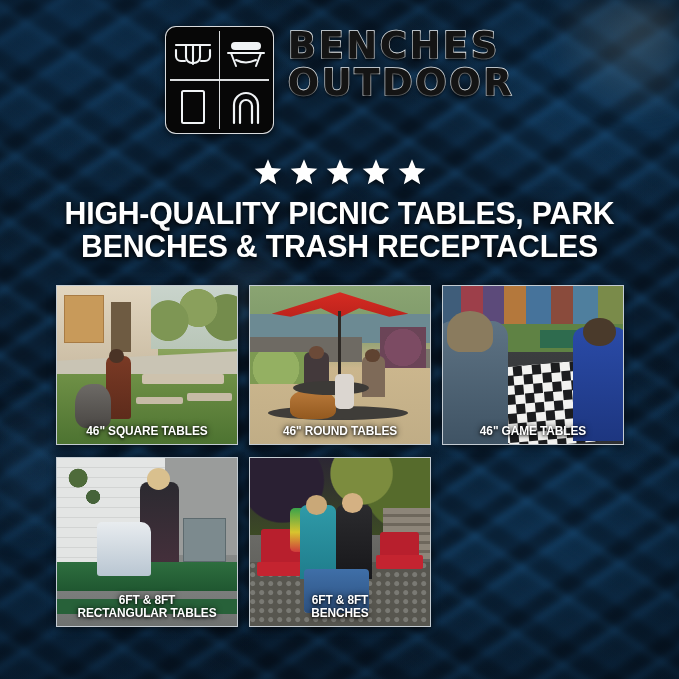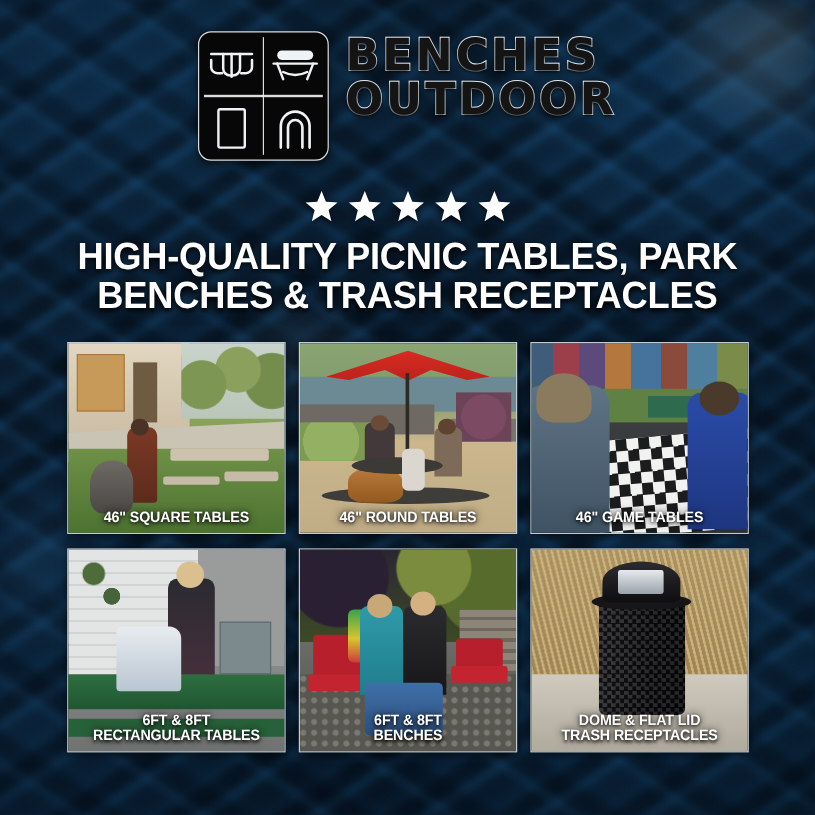--- a/index.html
+++ b/index.html
@@ -425,27 +425,15 @@
         <div class="obj boy1"></div>
           <div class="obj bh1"></div>
         <div class="obj boy2"></div>
           <div class="obj bh2"></div>
         <div class="obj jean"></div>
       </div>
       <div class="cap">6FT &amp; 8FT
 BENCHES</div>
     </div>
 
-    <div class="tile">
-      <div class="photo p6">
-        <div class="obj grassbg"></div>
-          <div class="obj walkw"></div>
-        <div class="obj body"></div>
-          <div class="obj rim"></div>
-        <div class="obj dome"></div>
-          <div class="obj flap"></div>
-      </div>
-      <div class="cap">DOME &amp; FLAT LID
-TRASH RECEPTACLES</div>
-    </div>
 
   </div>
 </div>
 
 </body></html>

